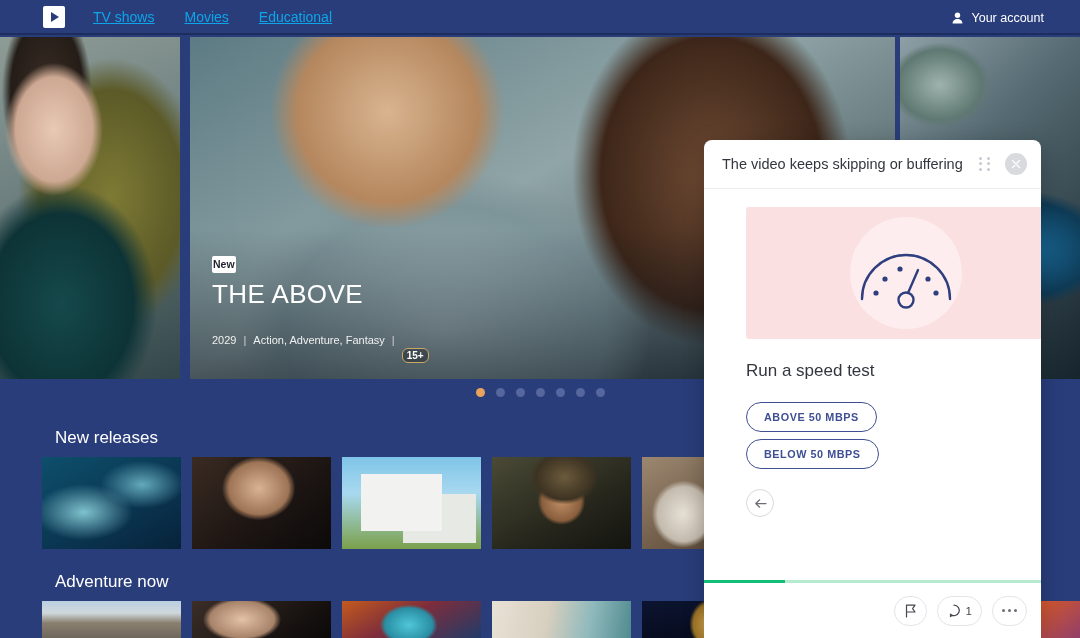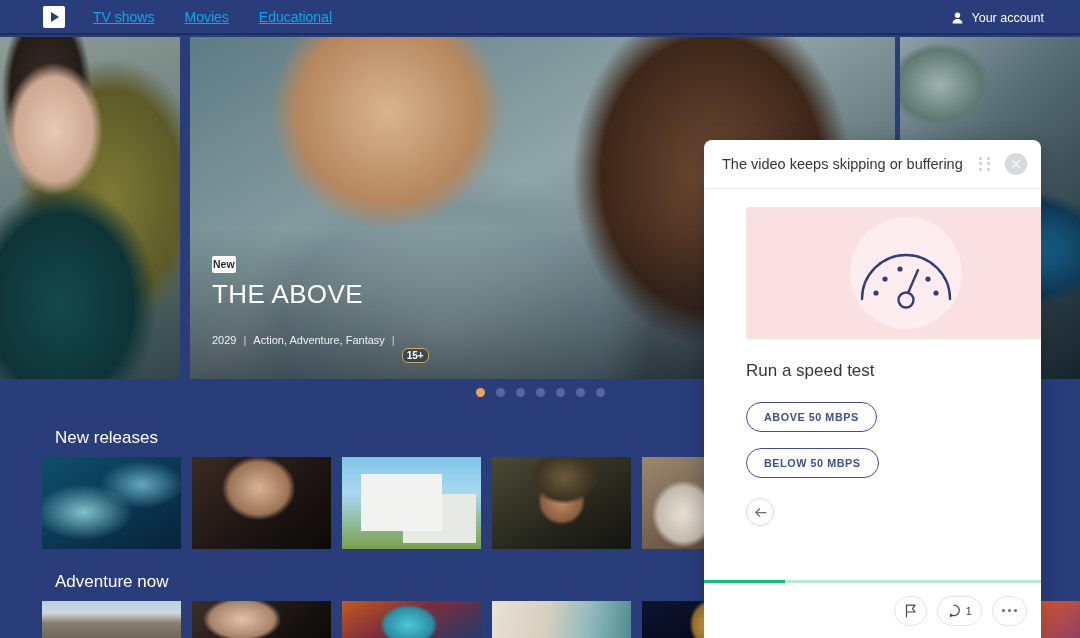--- a/index.html
+++ b/index.html
@@ -156,21 +156,21 @@
     width: 320px; height: 132px; background: #FBE0E1; border-radius: 3px;
     display: flex; align-items: center; justify-content: center; position: relative;
   }
   .illus-glow {
     position: absolute; width: 112px; height: 112px; border-radius: 50%;
     background: #FDEDEE;
   }
   .illus svg { position: relative; }
   .w-h2 { font-size: 17px; color: #33363D; margin-top: 22px; font-weight: 400; }
   .w-p { font-size: 12.8px; color: #4c5058; margin-top: 13px; line-height: 1.45; }
-  .choices { margin-top: 21px; display: flex; flex-direction: column; gap: 16px; align-items: flex-start; }
+  .choices { margin-top: 21px; display: flex; flex-direction: column; gap: 7px; align-items: flex-start; }
   .choice {
     border: 1px solid #3F4F93; color: #3F4F93; background: #ffffff;
     border-radius: 18px; padding: 8px 17px; font-size: 10.8px; font-weight: 700;
     letter-spacing: .55px; cursor: pointer; font-family: "Liberation Sans", sans-serif;
   }
   .back-btn {
     margin-top: 20px; width: 28px; height: 28px; border-radius: 50%;
     border: 1px solid #d7d9dd; background: #ffffff;
     display: flex; align-items: center; justify-content: center; cursor: pointer;
   }

